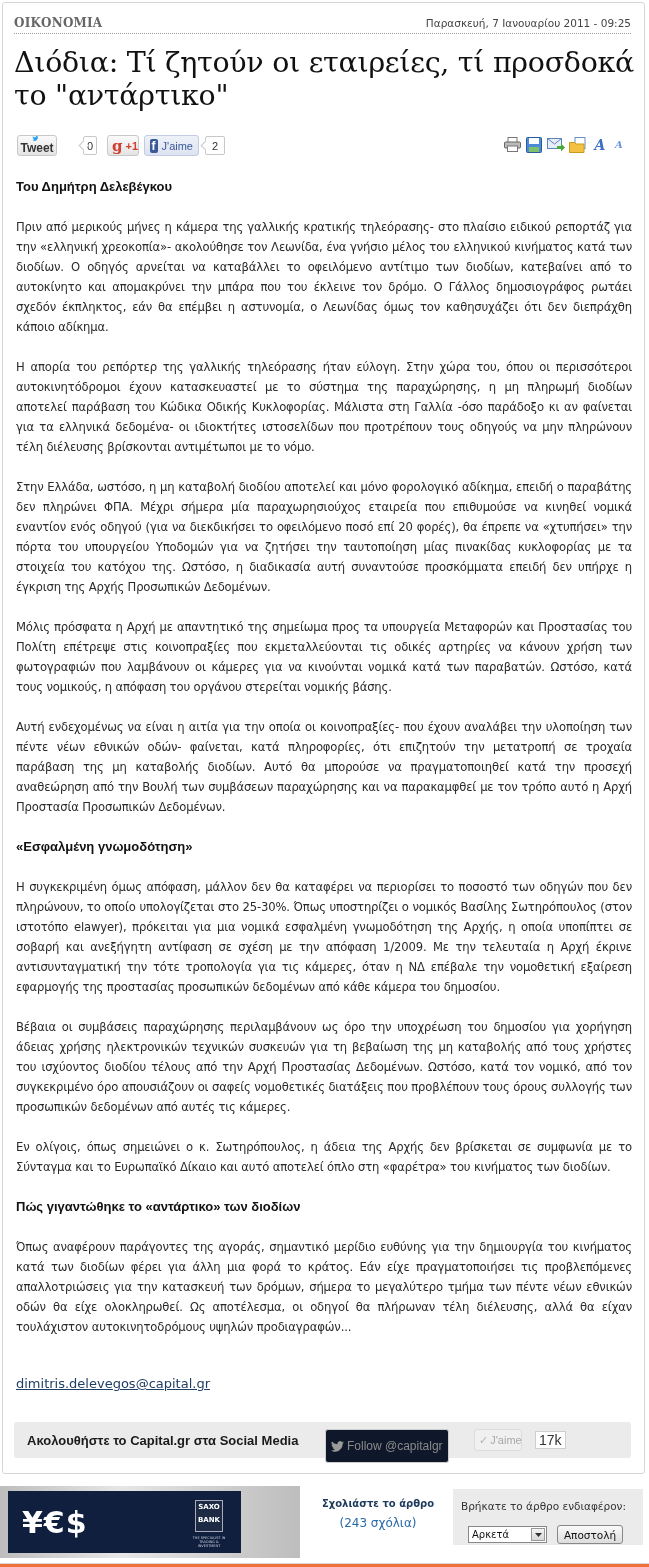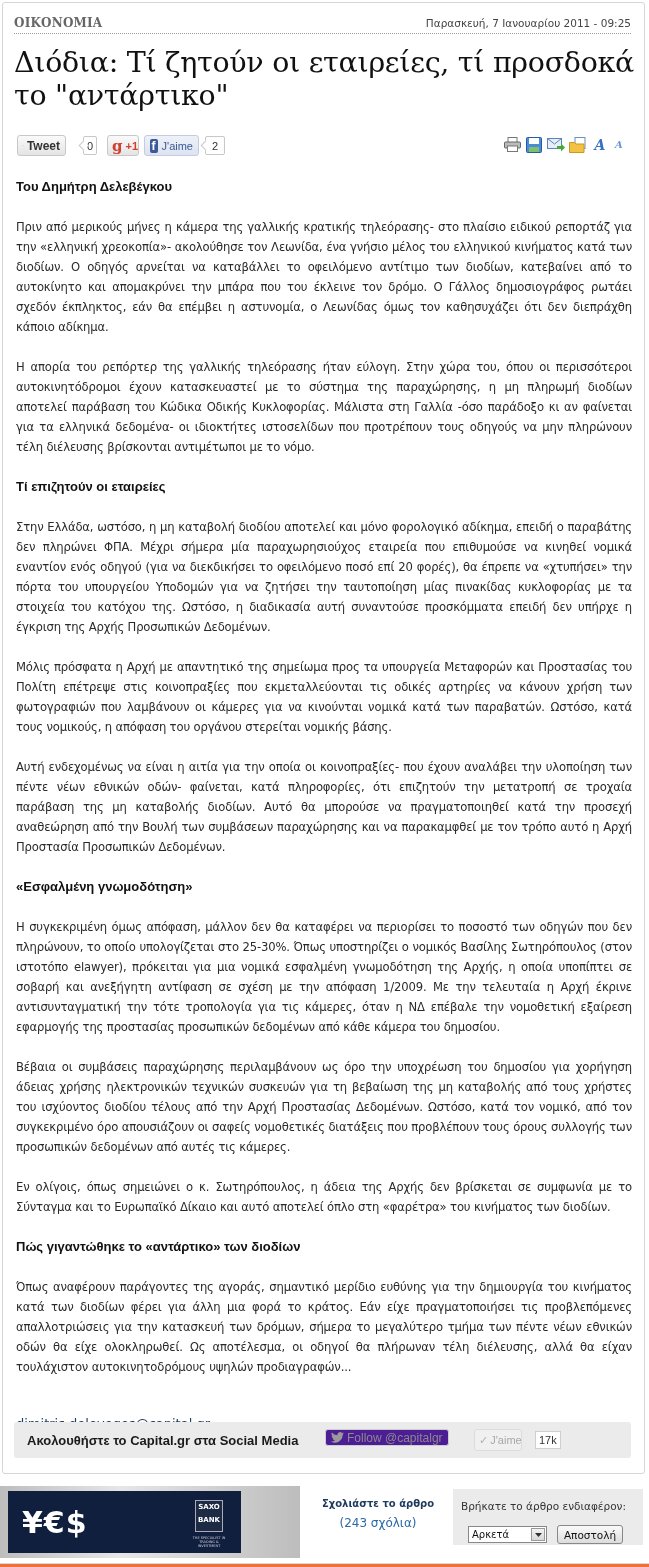--- a/index.html
+++ b/index.html
@@ -76,32 +76,32 @@
 
   .follow-bar {
     position: absolute; left: 14px; top: 1422px; width: 617px; height: 36px;
     background: #ebebeb; border-radius: 3px;
   }
   .follow-label {
     position: absolute; left: 13px; top: 11px; font-family: "Liberation Sans", sans-serif;
     font-size: 13px; font-weight: bold; color: #1a1a1a;
   }
   .follow-tw {
-    position: absolute; left: 311px; top: 7px; height: 17px; padding: 0 5px;
-    border: 1px solid #cfcfcf; border-radius: 3px; background: #4c1d95; color: #8a8a8a;
+    position: absolute; left: 311px; top: 7px; height: 34px; padding: 0 5px;
+    border: 1px solid #cfcfcf; border-radius: 3px; background: #0f172a; color: #8a8a8a;
     font-family: "Liberation Sans", sans-serif; font-size: 12px; display: flex; align-items: center; cursor: pointer;
   }
   .follow-fb {
     position: absolute; left: 460px; top: 7px; height: 22px; width: 48px; padding: 0 4px;
     border: 1px solid #dcdcdc; border-radius: 3px; background: #f0f0f0; color: #a8a8a8;
     font-family: "Liberation Sans", sans-serif; font-size: 11px; display: flex; align-items: center; cursor: pointer;
   }
   .follow-count {
     position: absolute; left: 521px; top: 9px; height: 18px; padding: 0 3px; border: 1px solid #cfcfcf;
-    background: #fff; font-family: "Liberation Sans", sans-serif; font-size: 11px; color: #333;
+    background: #fff; font-family: "Liberation Sans", sans-serif; font-size: 14px; color: #333;
     display: flex; align-items: center;
   }
 
   .ad-banner {
     position: absolute; left: 0; top: 1486px; width: 300px; height: 72px;
     background: linear-gradient(90deg, #bdbdbd, #e6e6e6 40%, #bdbdbd);
     padding: 5px;
   }
   .ad-inner {
     position: relative; width: 233px; height: 62px; background: #0f1f3d; left: 3px;
@@ -160,21 +160,21 @@
 <div class="article-box"></div>
 
 <div class="top-bar">
   <span class="section-label">ΟΙΚΟΝΟΜΙΑ</span>
   <span class="date-label">Παρασκευή, 7 Ιανουαρίου 2011 - 09:25</span>
 </div>
 
 <h1 class="headline">Διόδια: Τί ζητούν οι εταιρείες, τί προσδοκά το "αντάρτικο"</h1>
 
 <div class="social-row">
-  <div class="btn-social" style="left:0;width:49px;">
+  <div class="btn-social" style="left:0;width:40px;flex-direction:column;">
     <svg class="tw-bird" viewBox="0 0 24 20">
         <path fill="#2aa3ef" d="M24 2.4a9.8 9.8 0 0 1-2.8.8A4.9 4.9 0 0 0 23.3.5a9.9 9.9 0 0 1-3.1 1.2A4.9 4.9 0 0 0 11.8 6 14 14 0 0 1 1.7.9a4.9 4.9 0 0 0 1.5 6.6 4.9 4.9 0 0 1-2.2-.6 4.9 4.9 0 0 0 3.9 4.8 4.9 4.9 0 0 1-2.2.1 4.9 4.9 0 0 0 4.6 3.4A9.9 9.9 0 0 1 0 17.3 14 14 0 0 0 7.5 19.5c9.1 0 14-7.5 14-14v-.6A10 10 0 0 0 24 2.4z"></path>
       </svg>
     <span>Tweet</span>
   </div>
   <div class="count-bubble" style="left:66px;width:14px;">0</div>
   <div class="btn-social" style="left:90px;width:32px;padding:0 4px;">
     <span class="gplus-g">g</span>
     <span class="gplus-label">+1</span>
   </div>
@@ -218,21 +218,20 @@
   </div>
   <div class="tool" style="width:12px;">
     <span style="font-family:'DejaVu Serif',serif;font-style:italic;font-weight:bold;color:#6a95d8;font-size:10px;">A</span>
   </div>
 </div>
 
 <div class="body-text">
   <h3 class="byline">Του Δημήτρη Δελεβέγκου</h3>
   <p>Πριν από μερικούς μήνες η κάμερα της γαλλικής κρατικής τηλεόρασης- στο πλαίσιο ειδικού ρεπορτάζ για την «ελληνική χρεοκοπία»- ακολούθησε τον Λεωνίδα, ένα γνήσιο μέλος του ελληνικού κινήματος κατά των διοδίων. Ο οδηγός αρνείται να καταβάλλει το οφειλόμενο αντίτιμο των διοδίων, κατεβαίνει από το αυτοκίνητο και απομακρύνει την μπάρα που του έκλεινε τον δρόμο. Ο Γάλλος δημοσιογράφος ρωτάει σχεδόν έκπληκτος, εάν θα επέμβει η αστυνομία, ο Λεωνίδας όμως τον καθησυχάζει ότι δεν διεπράχθη κάποιο αδίκημα.</p>
   <p>Η απορία του ρεπόρτερ της γαλλικής τηλεόρασης ήταν εύλογη. Στην χώρα του, όπου οι περισσότεροι αυτοκινητόδρομοι έχουν κατασκευαστεί με το σύστημα της παραχώρησης, η μη πληρωμή διοδίων αποτελεί παράβαση του Κώδικα Οδικής Κυκλοφορίας. Μάλιστα στη Γαλλία -όσο παράδοξο κι αν φαίνεται για τα ελληνικά δεδομένα- οι ιδιοκτήτες ιστοσελίδων που προτρέπουν τους οδηγούς να μην πληρώνουν τέλη διέλευσης βρίσκονται αντιμέτωποι με το νόμο.</p>
-  <h3>Τί επιζητούν οι εταιρείες</h3>
   <p>Στην Ελλάδα, ωστόσο, η μη καταβολή διοδίου αποτελεί και μόνο φορολογικό αδίκημα, επειδή ο παραβάτης δεν πληρώνει ΦΠΑ. Μέχρι σήμερα μία παραχωρησιούχος εταιρεία που επιθυμούσε να κινηθεί νομικά εναντίον ενός οδηγού (για να διεκδικήσει το οφειλόμενο ποσό επί 20 φορές), θα έπρεπε να «χτυπήσει» την πόρτα του υπουργείου Υποδομών για να ζητήσει την ταυτοποίηση μίας πινακίδας κυκλοφορίας με τα στοιχεία του κατόχου της. Ωστόσο, η διαδικασία αυτή συναντούσε προσκόμματα επειδή δεν υπήρχε η έγκριση της Αρχής Προσωπικών Δεδομένων.</p>
   <p>Μόλις πρόσφατα η Αρχή με απαντητικό της σημείωμα προς τα υπουργεία Μεταφορών και Προστασίας του Πολίτη επέτρεψε στις κοινοπραξίες που εκμεταλλεύονται τις οδικές αρτηρίες να κάνουν χρήση των φωτογραφιών που λαμβάνουν οι κάμερες για να κινούνται νομικά κατά των παραβατών. Ωστόσο, κατά τους νομικούς, η απόφαση του οργάνου στερείται νομικής βάσης.</p>
   <p>Αυτή ενδεχομένως να είναι η αιτία για την οποία οι κοινοπραξίες- που έχουν αναλάβει την υλοποίηση των πέντε νέων εθνικών οδών- φαίνεται, κατά πληροφορίες, ότι επιζητούν την μετατροπή σε τροχαία παράβαση της μη καταβολής διοδίων. Αυτό θα μπορούσε να πραγματοποιηθεί κατά την προσεχή αναθεώρηση από την Βουλή των συμβάσεων παραχώρησης και να παρακαμφθεί με τον τρόπο αυτό η Αρχή Προστασία Προσωπικών Δεδομένων.</p>
   <h3>«Εσφαλμένη γνωμοδότηση»</h3>
   <p>Η συγκεκριμένη όμως απόφαση, μάλλον δεν θα καταφέρει να περιορίσει το ποσοστό των οδηγών που δεν πληρώνουν, το οποίο υπολογίζεται στο 25-30%. Όπως υποστηρίζει ο νομικός Βασίλης Σωτηρόπουλος (στον ιστοτόπο elawyer), πρόκειται για μια νομικά εσφαλμένη γνωμοδότηση της Αρχής, η οποία υποπίπτει σε σοβαρή και ανεξήγητη αντίφαση σε σχέση με την απόφαση 1/2009. Με την τελευταία η Αρχή έκρινε αντισυνταγματική την τότε τροπολογία για τις κάμερες, όταν η ΝΔ επέβαλε την νομοθετική εξαίρεση εφαρμογής της προστασίας προσωπικών δεδομένων από κάθε κάμερα του δημοσίου.</p>
   <p>Βέβαια οι συμβάσεις παραχώρησης περιλαμβάνουν ως όρο την υποχρέωση του δημοσίου για χορήγηση άδειας χρήσης ηλεκτρονικών τεχνικών συσκευών για τη βεβαίωση της μη καταβολής από τους χρήστες του ισχύοντος διοδίου τέλους από την Αρχή Προστασίας Δεδομένων. Ωστόσο, κατά τον νομικό, από τον συγκεκριμένο όρο απουσιάζουν οι σαφείς νομοθετικές διατάξεις που προβλέπουν τους όρους συλλογής των προσωπικών δεδομένων από αυτές τις κάμερες.</p>
   <p>Εν ολίγοις, όπως σημειώνει ο κ. Σωτηρόπουλος, η άδεια της Αρχής δεν βρίσκεται σε συμφωνία με το Σύνταγμα και το Ευρωπαϊκό Δίκαιο και αυτό αποτελεί όπλο στη «φαρέτρα» του κινήματος των διοδίων.</p>
   <h3>Πώς γιγαντώθηκε το «αντάρτικο» των διοδίων</h3>
   <p>Όπως αναφέρουν παράγοντες της αγοράς, σημαντικό μερίδιο ευθύνης για την δημιουργία του κινήματος κατά των διοδίων φέρει για άλλη μια φορά το κράτος. Εάν είχε πραγματοποιήσει τις προβλεπόμενες απαλλοτριώσεις για την κατασκευή των δρόμων, σήμερα το μεγαλύτερο τμήμα των πέντε νέων εθνικών οδών θα είχε ολοκληρωθεί. Ως αποτέλεσμα, οι οδηγοί θα πλήρωναν τέλη διέλευσης, αλλά θα είχαν τουλάχιστον αυτοκινητοδρόμους υψηλών προδιαγραφών...</p>
   <a class="email-link">dimitris.delevegos@capital.gr</a>

